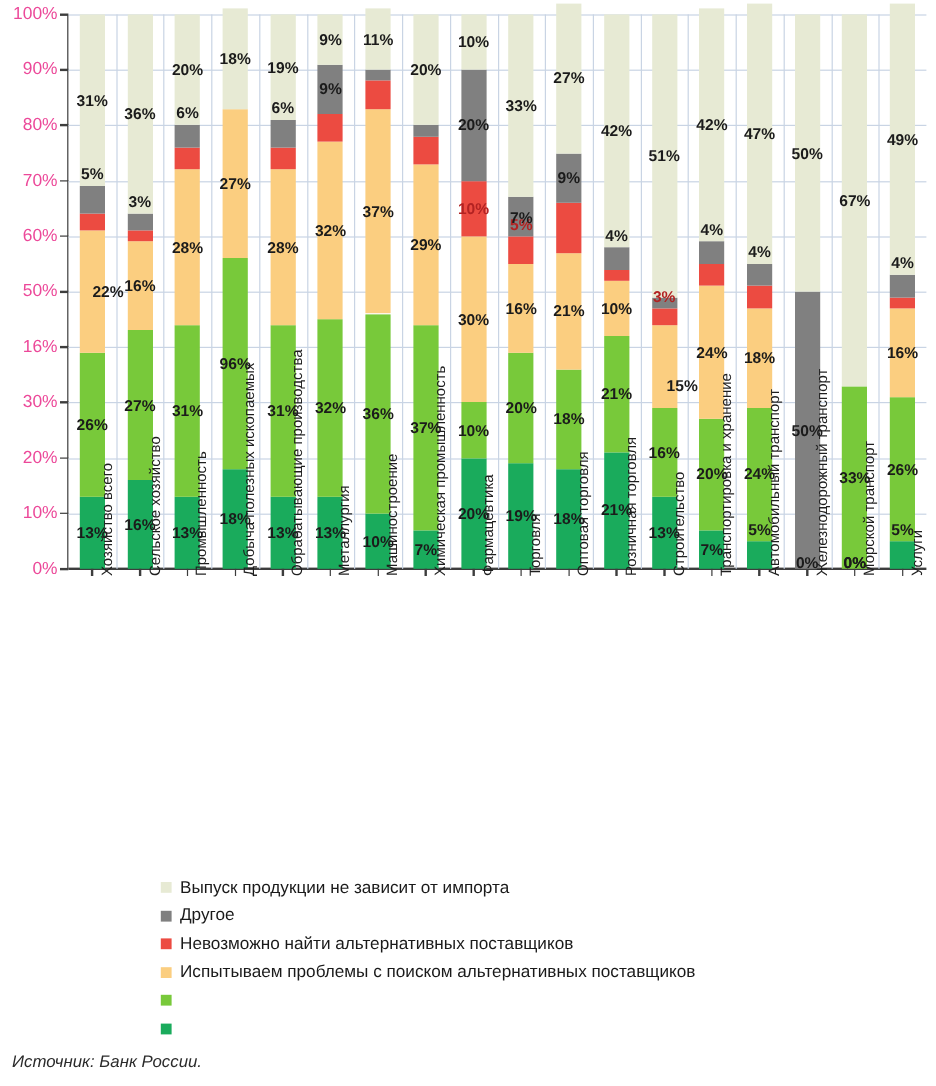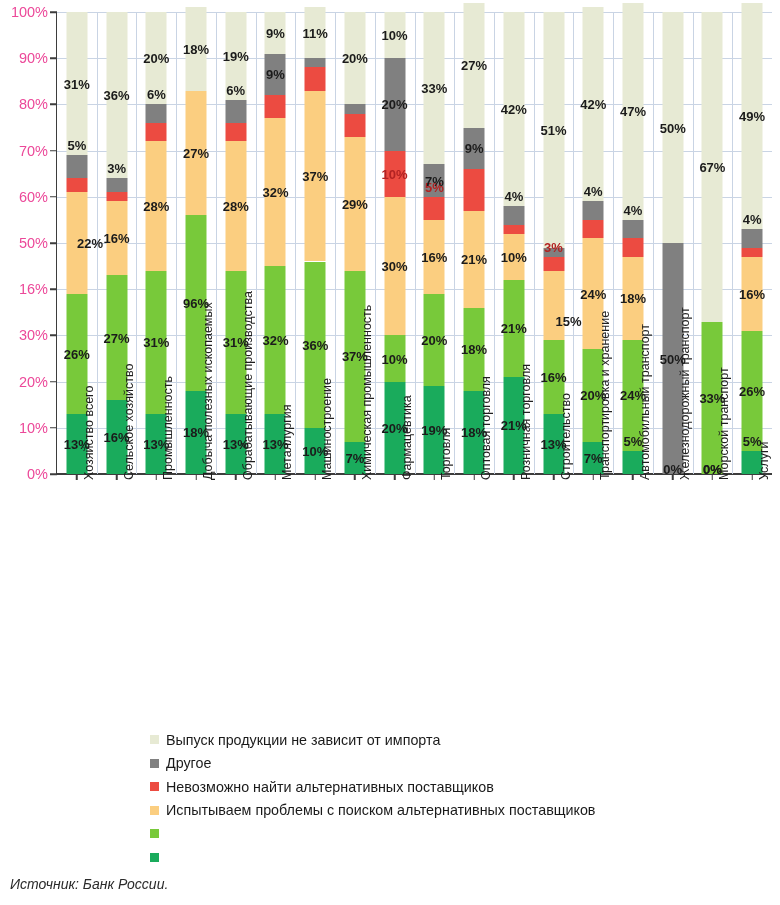--- a/index.html
+++ b/index.html
@@ -91,21 +91,21 @@
     transform-origin: top left;
     transform: rotate(-90deg);
     font-size: 12.5px;
     color: #1f1f1f;
     white-space: nowrap;
     text-align: right;
   }
 
   
   #legend {
-    position: absolute; left: 150px; top: 728px;
+    position: absolute; left: 134px; top: 728px;
     width: 560px;
   }
   .legrow {
     display: flex; align-items: center;
     height: 23.5px;
   }
   .swatch {
     width: 9px; height: 9px; flex: 0 0 9px;
     margin-right: 7px;
   }

